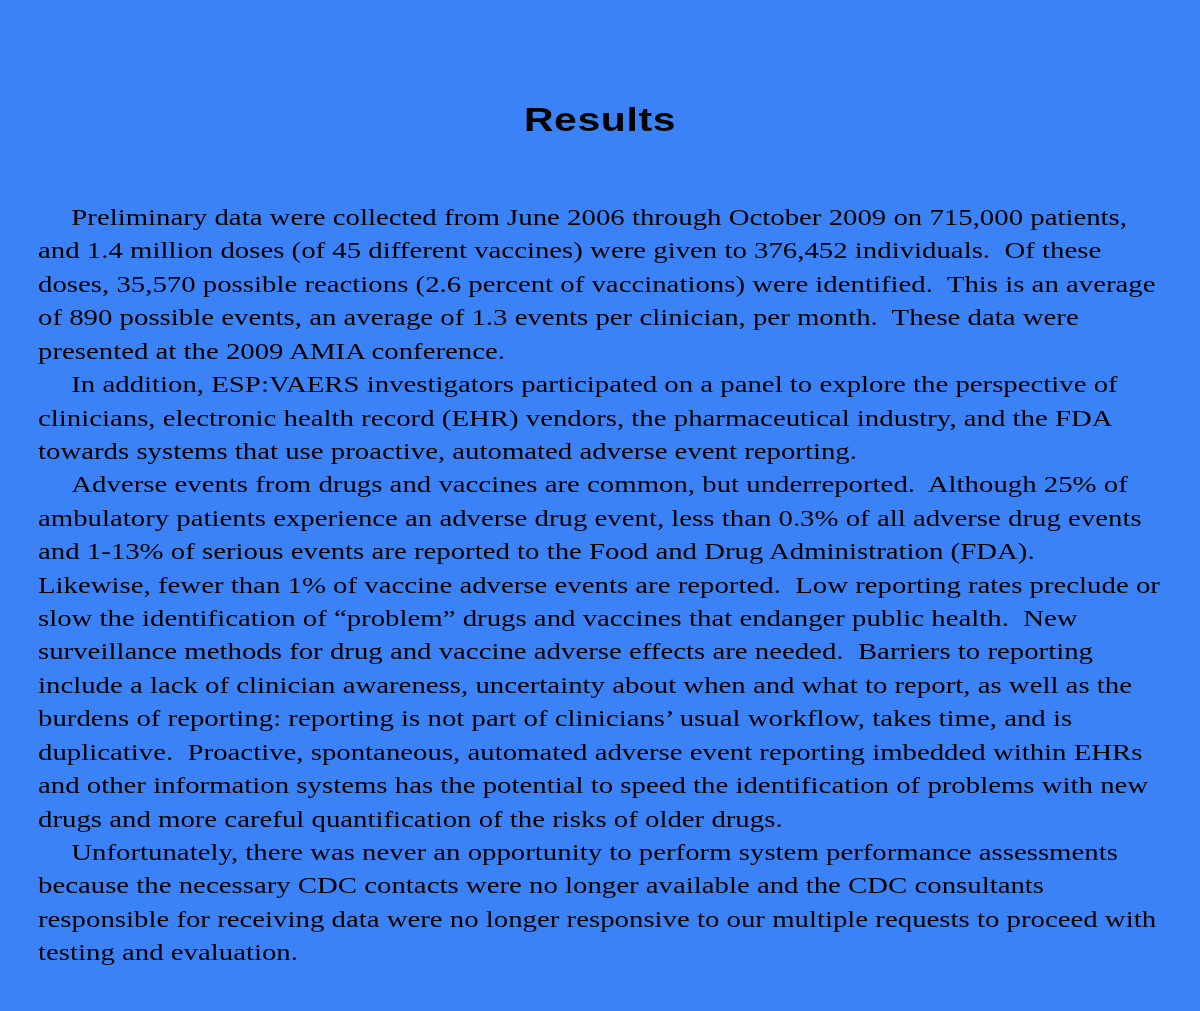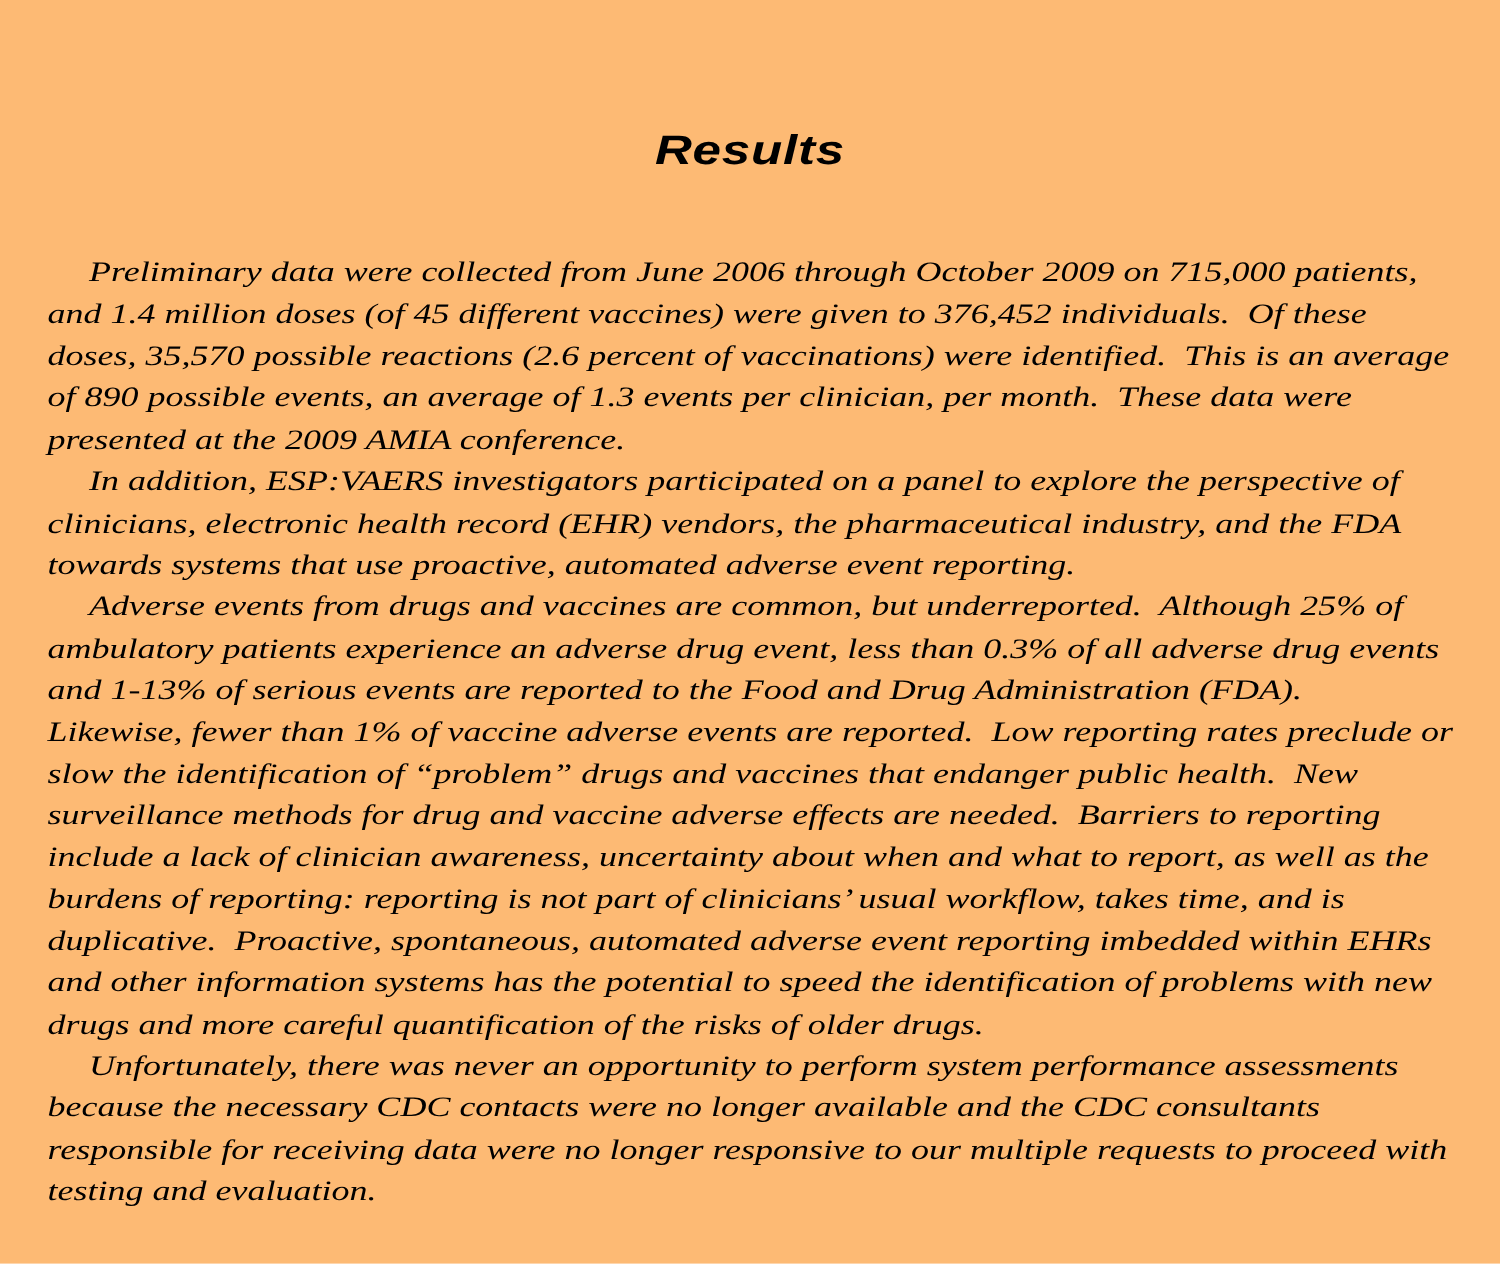--- a/index.html
+++ b/index.html
@@ -4,24 +4,23 @@
 <style>
   html, body {
     margin: 0;
     padding: 0;
     background: #ffffff;
   }
   .page {
     position: relative;
     width: 1200px;
     height: 1011px;
-    background: #fdba74;
+    background: #3b82f6;
     overflow: hidden;
     color: #000000;
-    font-style: italic;
   }
   .title {
     position: absolute;
     top: 101px;
     left: 0;
     width: 1200px;
     margin: 0;
     text-align: center;
     font-family: "Liberation Sans", sans-serif;
     font-weight: bold;

